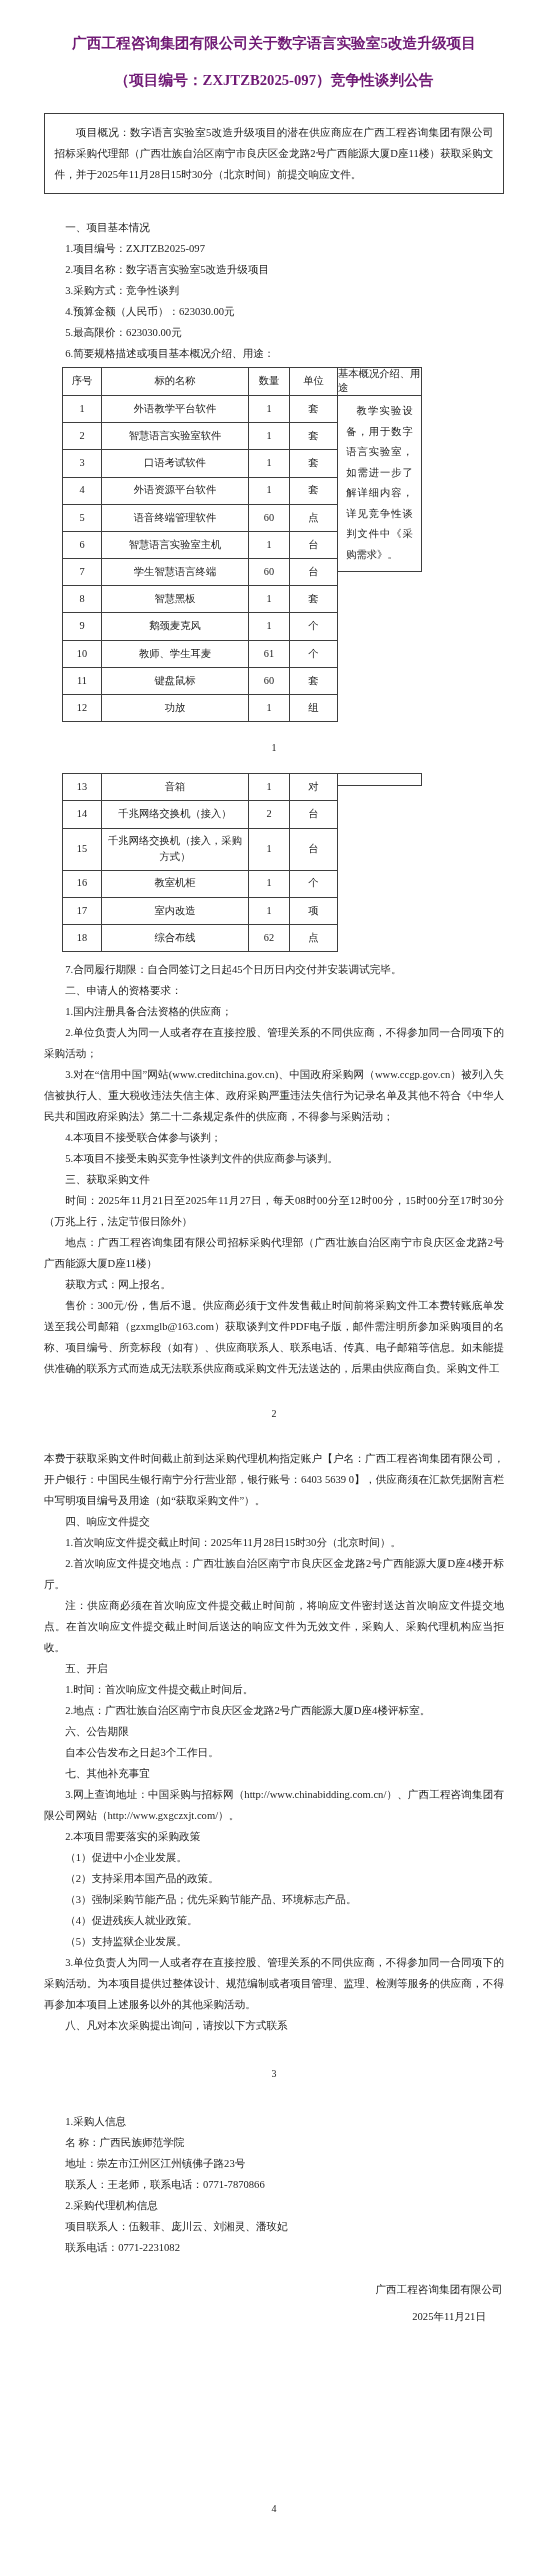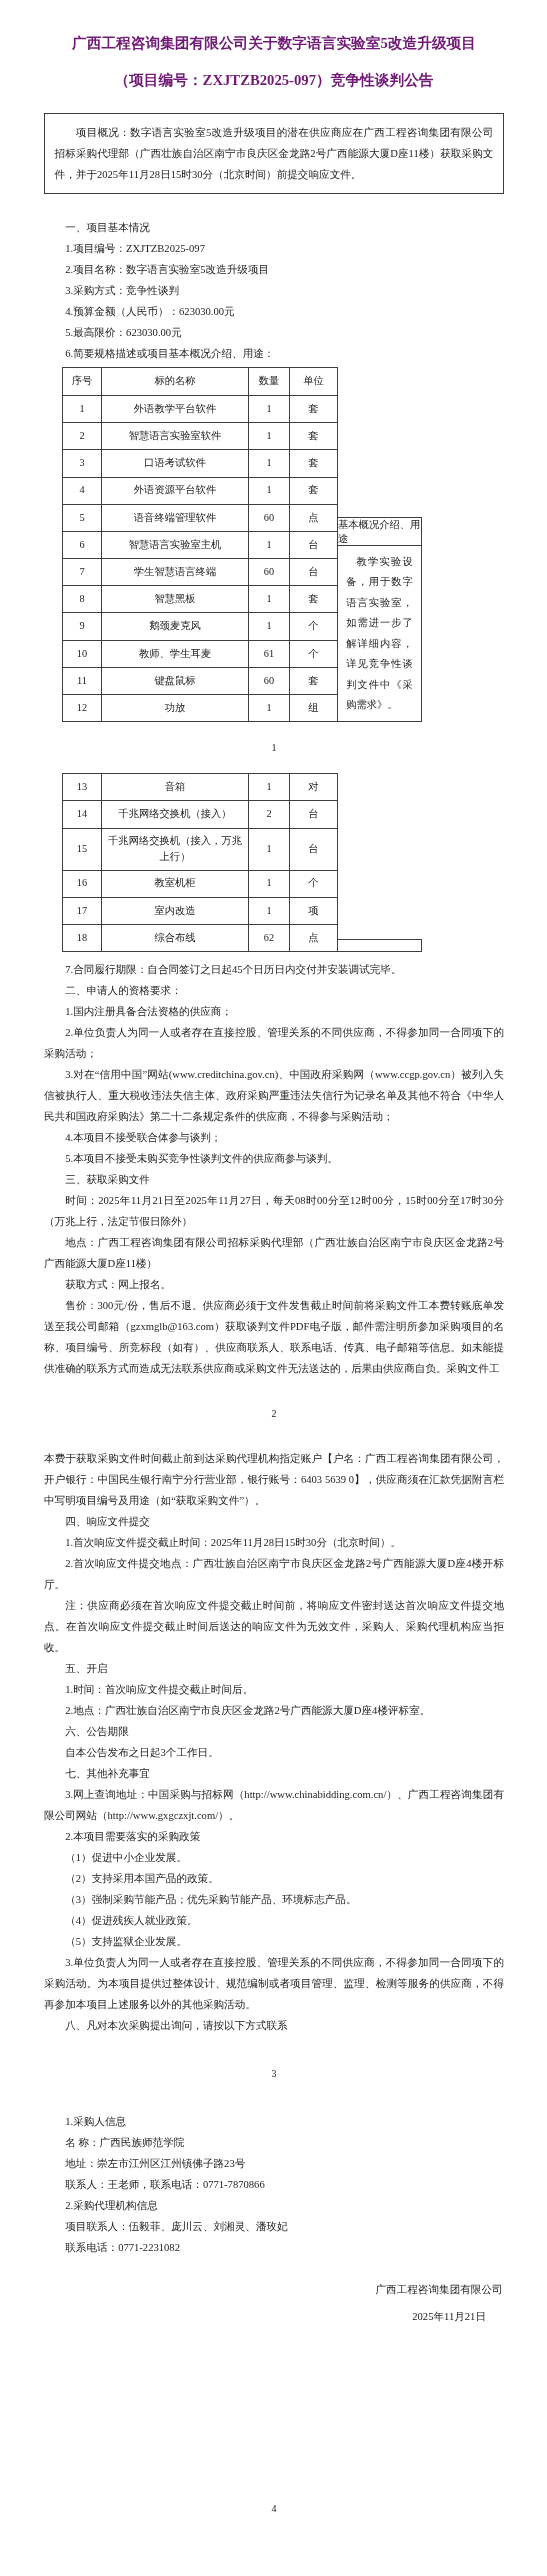--- a/index.html
+++ b/index.html
@@ -17,21 +17,21 @@
     border:1px solid #3c3c3c;
     margin-top:13.7px;
     padding:8.2px 9.6px;
   }
   .para{
     font-size:10.6px;line-height:21px;text-align:justify;text-indent:2em;margin:0;
   }
   .para.no-indent{text-indent:0;}
   .intro-block{margin-top:23px;}
   
-  .tblwrap{display:flex;align-items:flex-end;margin:2.7px 0 0 18px;width:360px;}
+  .tblwrap{display:flex;align-items:flex-start;margin:2.7px 0 0 18px;width:360px;}
   table.items{border-collapse:collapse;table-layout:fixed;width:275px;flex:0 0 auto;}
   table.items th, table.items td{
     border:0.7px solid #3e3e3e;
     font-size:10.3px;font-weight:normal;
     text-align:center;vertical-align:middle;
     padding:4.1px 2.7px;line-height:16.4px;
     word-break:break-all;
   }
   table.items th{height:19px;}
   table.items td{height:18px;}
@@ -209,21 +209,21 @@
             <td>对</td>
           </tr>
           <tr>
             <td>14</td>
             <td>千兆网络交换机（接入）</td>
             <td>2</td>
             <td>台</td>
           </tr>
           <tr>
             <td>15</td>
-            <td>千兆网络交换机（接入，万兆上行）</td>
+            <td>千兆网络交换机（接入，采购方式）</td>
             <td>1</td>
             <td>台</td>
           </tr>
           <tr>
             <td>16</td>
             <td>教室机柜</td>
             <td>1</td>
             <td>个</td>
           </tr>
           <tr>

